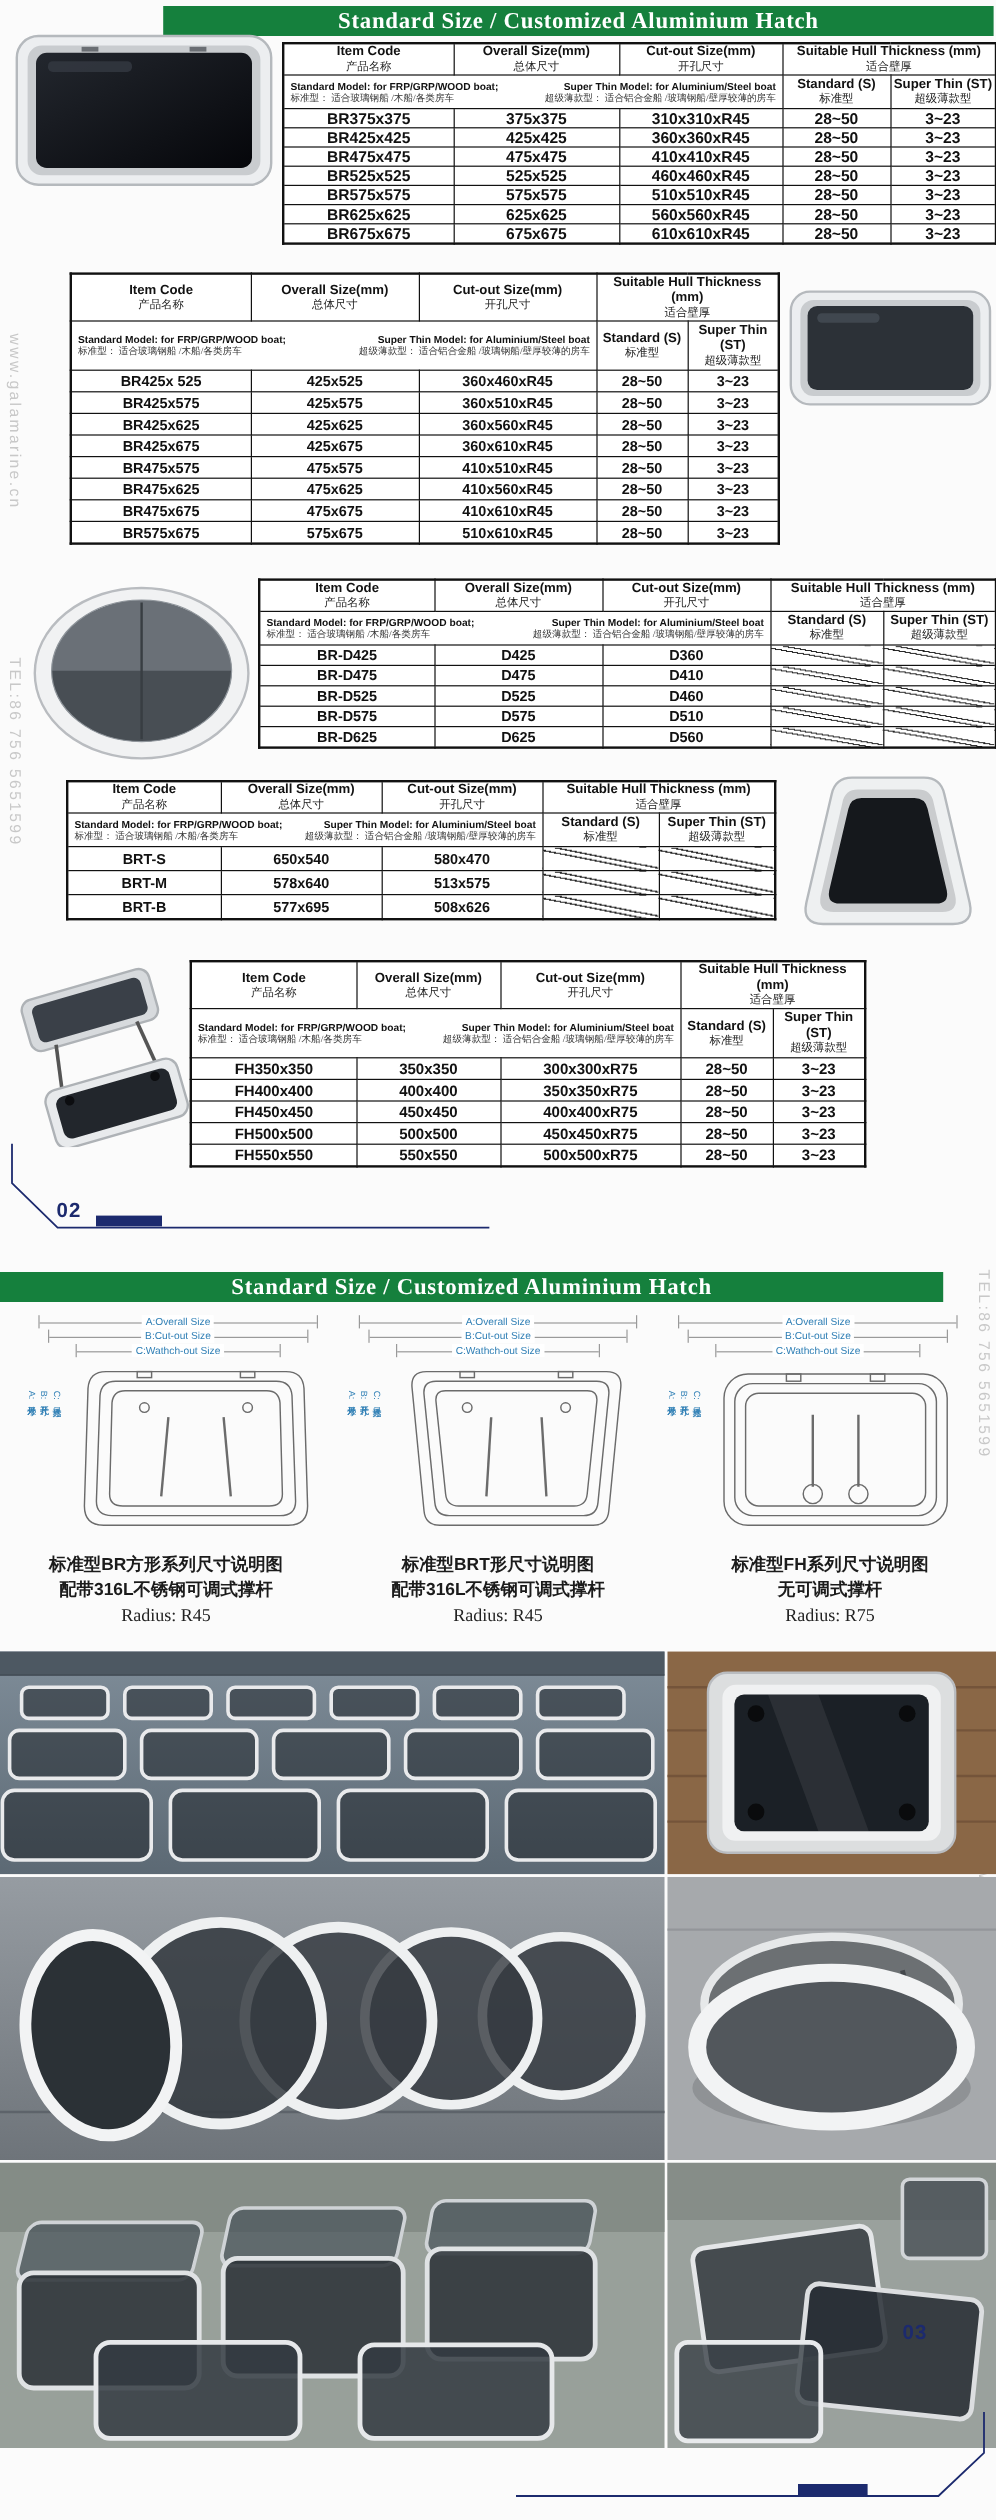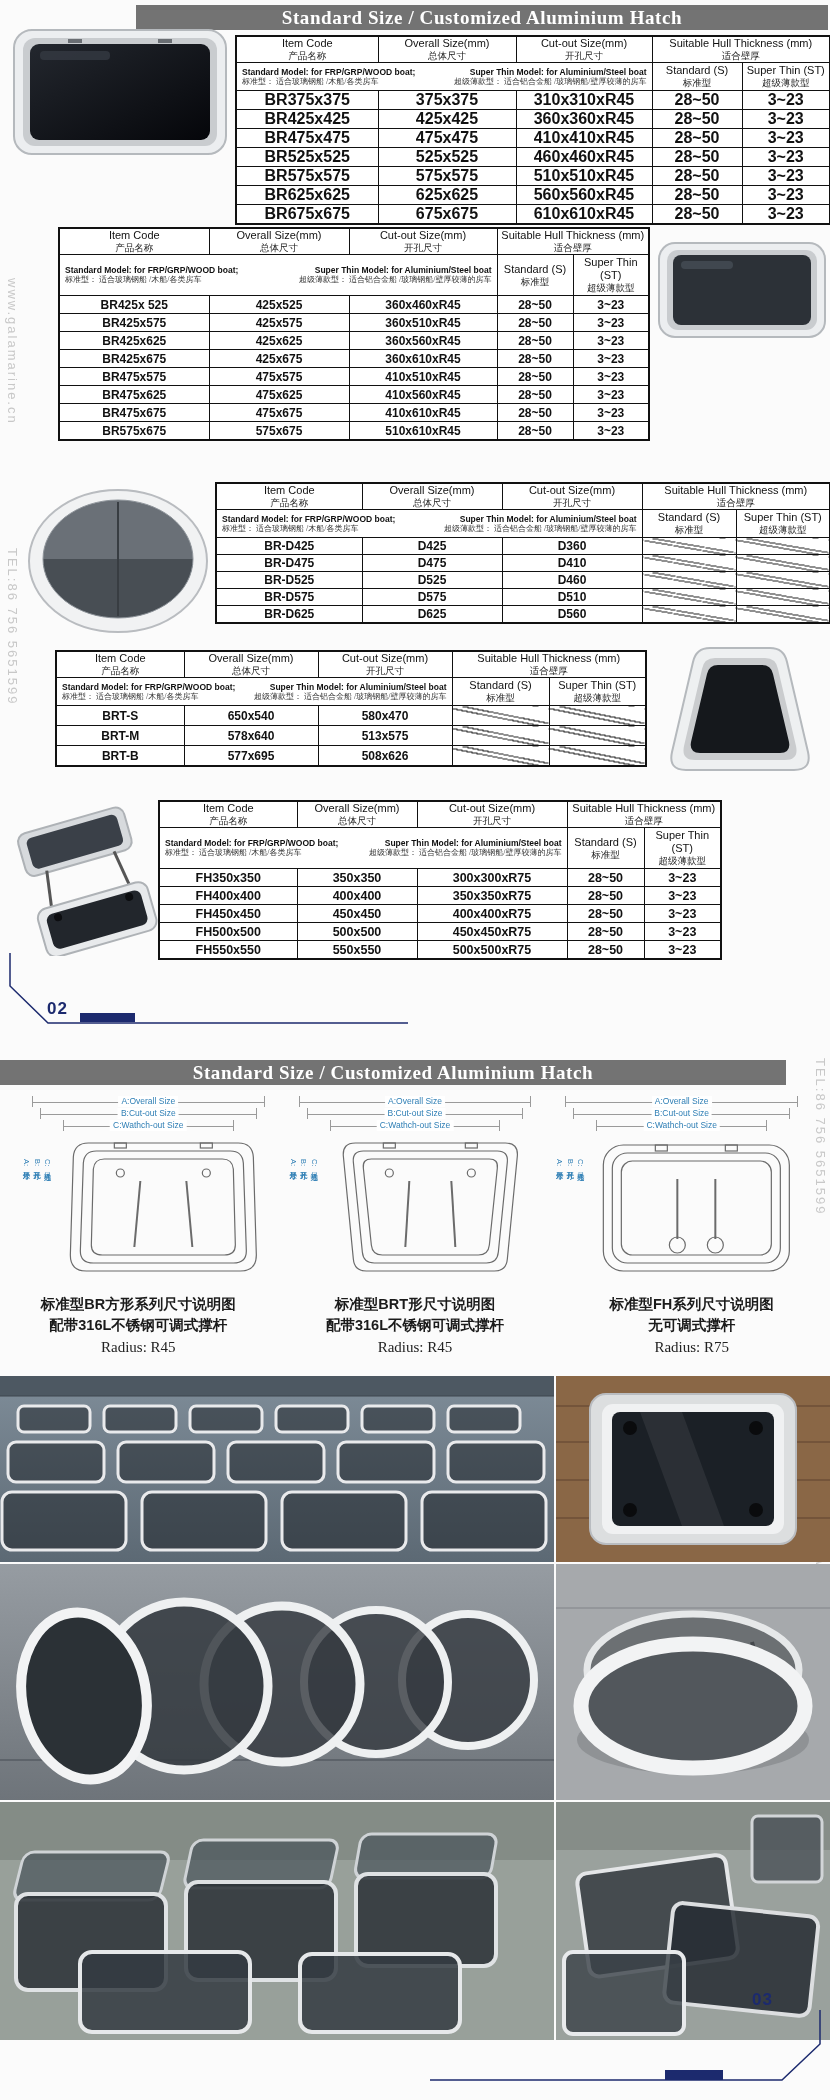--- a/index.html
+++ b/index.html
@@ -1,39 +1,39 @@
 <!DOCTYPE html>
 <html><head>
 <meta charset="utf-8">
 <style>
   html,body{margin:0;padding:0;}
   body{width:830px;height:2100px;position:relative;background:#fbfbfb;
        font-family:"Liberation Sans",sans-serif;color:#111;overflow:hidden;}
   .abs{position:absolute;}
   
-  .banner{position:absolute;background:#737373;color:#fff;text-align:center;
+  .banner{position:absolute;background:#15803d;color:#fff;text-align:center;
           font-family:"Liberation Serif",serif;font-weight:bold;font-size:19px;
           letter-spacing:.6px;line-height:25px;height:25px;}
   
   .wm{position:absolute;color:#c8c8c8;font-size:13px;letter-spacing:2px;
       white-space:nowrap;transform-origin:0 0;transform:rotate(90deg);}
   
   table.spec{position:absolute;border-collapse:collapse;table-layout:fixed;
              background:#fff;border:2px solid #111;}
   .spec th,.spec td{border:1px solid #111;padding:0;text-align:center;vertical-align:middle;}
   .spec thead th{font-weight:bold;}
-  .en{display:block;font-size:11px;line-height:13px;font-weight:normal;}
+  .en{display:block;font-size:11px;line-height:13px;font-weight:bold;}
   .cn{display:block;font-size:9.5px;line-height:12px;font-weight:normal;color:#222;
       font-family:"Liberation Serif",serif;}
   .sub td{padding:1px 0;}
   .modelrow{display:flex;justify-content:space-between;padding:0 5px;
             font-weight:bold;font-size:8.5px;line-height:10px;text-align:left;}
   .modelrow.cnr{font-weight:normal;font-size:8px;color:#333;font-family:"Liberation Serif",serif;}
   .spec tbody td{font-weight:bold;font-size:11.5px;height:16px;}
-  .t1 tbody td{height:15px;font-size:16px;}
+  .t1 tbody td{height:15px;font-size:13px;}
   .t2 tbody td{height:17px;font-size:12px;}
   .t3 tbody td{height:16px;font-size:12px;}
   .t4 tbody td{height:19px;font-size:12px;}
   .t5 tbody td{height:17px;font-size:12.5px;}
   td.slash{background-image:
       linear-gradient(to top right,transparent 43%,#222 43%,#222 46%,transparent 46%,
                       transparent 54%,#222 54%,#222 57%,transparent 57%);}
   
   .pgnum{position:absolute;color:#1c2a6e;font-size:17px;font-weight:bold;letter-spacing:1px;}
   .pgbar{position:absolute;background:#1c2a6e;}
@@ -832,13 +832,13 @@
       <rect x="8" y="150" width="120" height="82" rx="9" fill="#3a4147" fill-opacity="0.8" stroke="#e8eaec" stroke-width="4"></rect>
       <rect x="196" y="14" width="70" height="66" rx="6" fill="#4a5157" fill-opacity="0.8" stroke="#d2d5d8" stroke-width="3"></rect>
     </g>
   </svg>
 </div>
 
 <svg class="abs" style="left:430px;top:2010px;width:392px;height:72px;" viewBox="0 0 392 72">
   <polyline points="0,70 352,70 390,34 390,0" fill="none" stroke="#1c2a6e" stroke-width="1.5"></polyline>
 </svg>
 <div class="pgbar" style="left:665px;top:2070px;width:58px;height:10px;"></div>
-<span class="pgnum" style="left:752px;top:1990px;">03</span>
+<span class="pgnum" style="left:752px;top:1934px;">03</span>
 
 </body></html>

